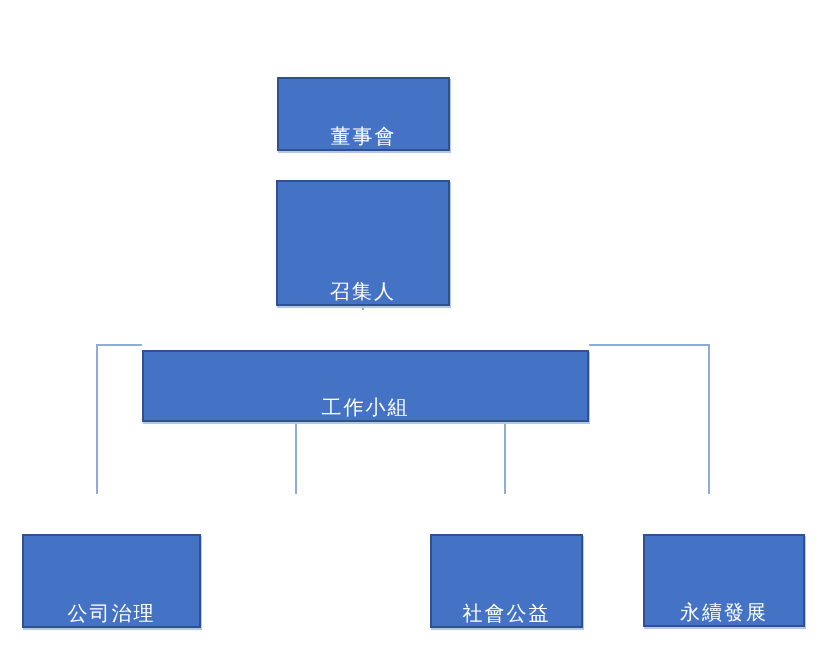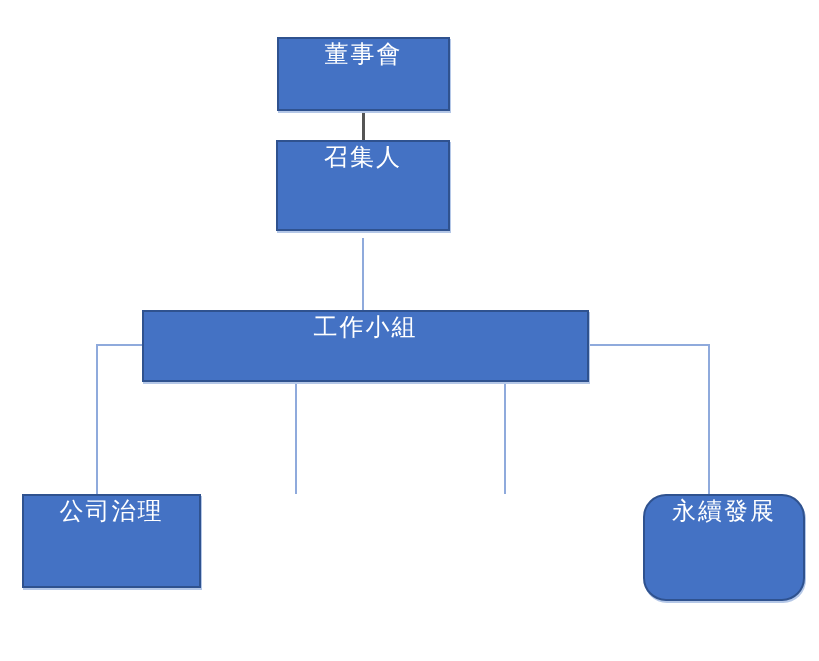--- a/index.html
+++ b/index.html
@@ -18,44 +18,45 @@
   .node {
     position: absolute;
     box-sizing: border-box;
     background: var(--node-fill, #4472C4);
     border: 2px solid var(--node-border, #2F528F);
     box-shadow: 1px 2px 0 0 var(--node-shadow, #b4c7e7);
     color: var(--node-text, #ffffff);
     display: flex;
     flex-direction: column;
     align-items: center;
-    justify-content: flex-start;
+    justify-content: flex-end;
     text-align: center;
-    font-size: 24px;
+    font-size: 20px;
     letter-spacing: 2px;
     line-height: 1.25;
+    margin-top: 40px;
   }
   .connector {
     position: absolute;
   }
   .connector.light {
     background: var(--connector-light, #8FAADC);
   }
   .connector.dark {
     background: var(--connector-dark, #555555);
   }
 
   
   .n-board      { left: 277px; top: 37px;  width: 173px; height: 74px; }
-  .n-convener   { left: 276px; top: 140px; width: 174px; height: 91px; }
+  .n-convener   { left: 276px; top: 140px; width: 174px; height: 126px; }
   .n-workgroup  { left: 142px; top: 310px; width: 447px; height: 72px; }
   .n-governance { left: 22px;  top: 494px; width: 179px; height: 94px; }
   .n-environment{ left: 218px; top: 494px; width: 169px; height: 93px; }
   .n-social     { left: 430px; top: 494px; width: 153px; height: 94px; }
-  .n-disclosure { left: 643px; top: 494px; width: 162px; height: 107px; border-radius: 23px; }
+  .n-disclosure { left: 643px; top: 494px; width: 162px; height: 93px; }
 
   
   .c-board-convener      { left: 362px; top: 111px; width: 3px;   height: 29px; }
   .c-convener-workgroup  { left: 362px; top: 238px; width: 2px;   height: 72px; }
   .c-left-horiz          { left: 96px;  top: 344px; width: 46px;  height: 2px; }
   .c-left-vert           { left: 96px;  top: 344px; width: 2px;   height: 150px; }
   .c-mid-left            { left: 295px; top: 382px; width: 2px;   height: 112px; }
   .c-mid-right           { left: 504px; top: 382px; width: 2px;   height: 112px; }
   .c-right-horiz         { left: 589px; top: 344px; width: 120px; height: 2px; }
   .c-right-vert          { left: 708px; top: 344px; width: 2px;   height: 150px; }
@@ -84,18 +85,21 @@
 
   <div class="node n-workgroup">
     <span>工作小組</span>
   </div>
 
   <div class="node n-governance">
     <span>公司治理</span>
   </div>
 
 
+  <div class="node n-social">
+    <span>社會公益</span>
+  </div>
 
   <div class="node n-disclosure">
     <span>永續發展</span>
   </div>
 
 </div>
 
 </body></html>

